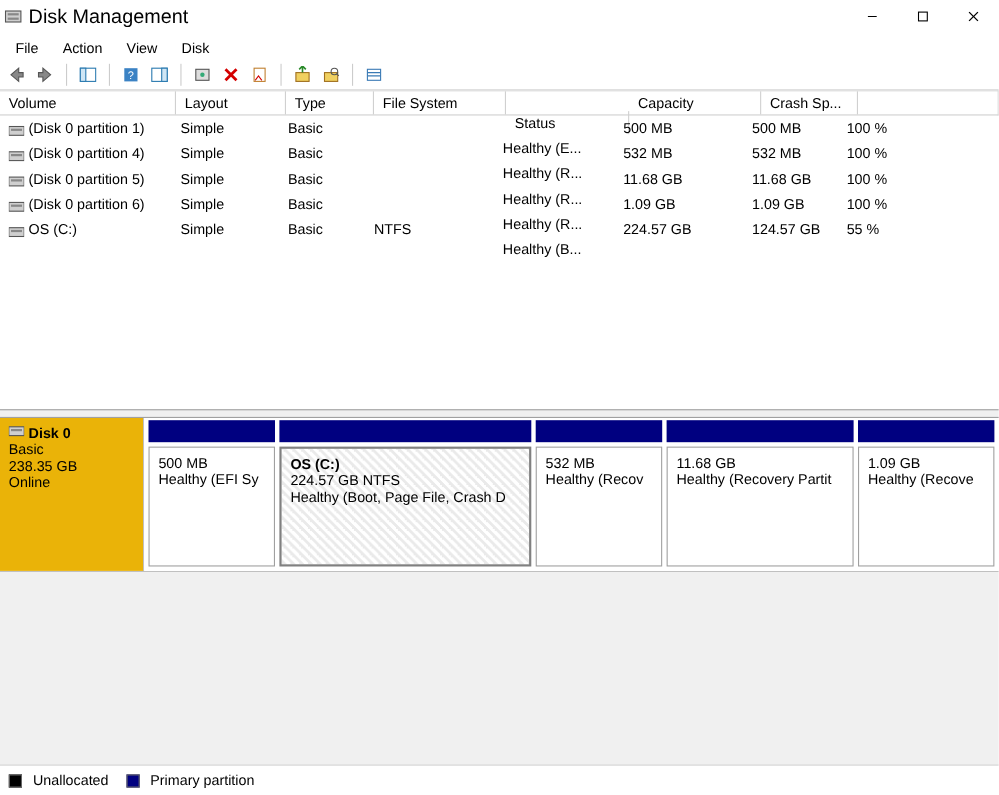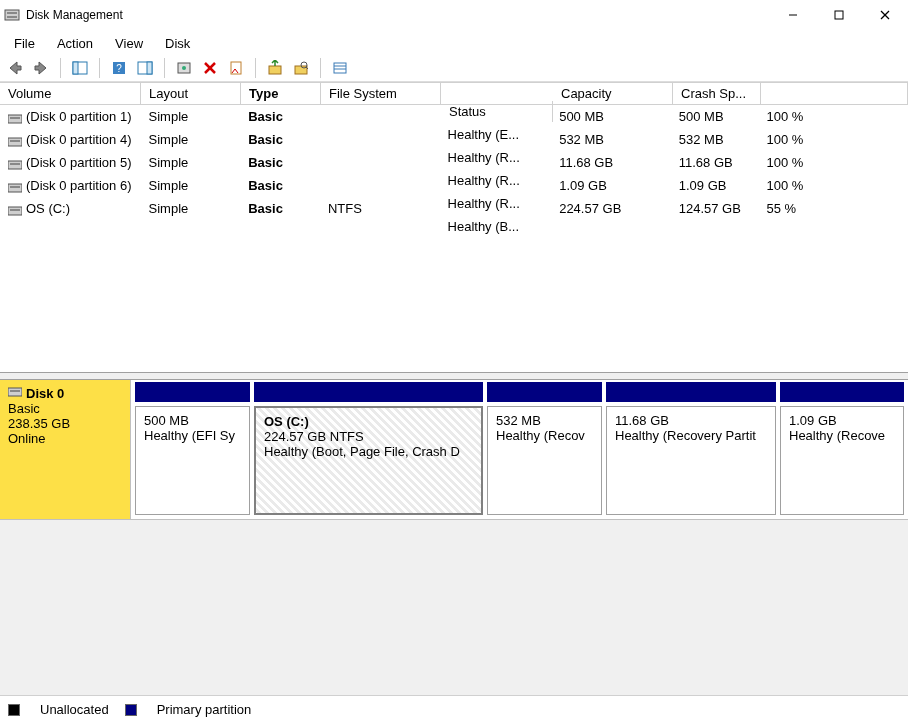--- a/index.html
+++ b/index.html
@@ -15,21 +15,21 @@
   .window { width: 908px; height: 723px; display: flex; flex-direction: column; }
 
   
   .titlebar {
     height: 30px;
     display: flex; align-items: center;
     padding: 0 0 0 4px;
     background: #fff;
   }
   .titlebar .app-icon { width: 16px; height: 16px; margin-right: 6px; }
-  .titlebar .title { font-size: 12px; text-align: right; }
+  .titlebar .title { font-size: 18px; text-align: right; }
   .titlebar .spacer { flex: 1; }
   .winbtn {
     width: 46px; height: 30px;
     display: flex; align-items: center; justify-content: center;
     font-size: 14px; color: #000; cursor: default;
   }
   .winbtn.close { width: 46px; }
 
   
   .menubar {
@@ -85,23 +85,23 @@
     border-right: 1px solid #d0d0d0;
     white-space: nowrap; overflow: hidden; text-overflow: clip;
     font-weight: 400;
     cursor: default;
   }
   .vl-cell {
     padding: 2px 8px;
     white-space: nowrap; overflow: hidden; text-overflow: ellipsis;
     font-size: 13px;
   }
-  .col-vol  { width: 141px; display:flex; align-items:center; gap:4px;}
+  .col-vol  { width: 160px; display:flex; align-items:center; gap:4px;}
   .col-lay  { width: 100px; }
-  .col-typ  { width: 80px; font-weight: bold; }
+  .col-typ  { width: 80px; }
   .col-fs   { width: 120px; }
   .col-stat { width: 112px; margin-top: 36px; }
   .col-cap  { width: 120px; }
   .col-free { width: 88px; }
   .col-pct  { width: 150px; }
 
   .vol-icon { width:14px; height:10px; }
 
   
   .splitter {
@@ -114,21 +114,21 @@
   
   .disk-view {
     height: 140px;
     display: flex;
     border-bottom: 1px solid #c0c0c0;
     overflow: hidden;
   }
   .disk-info {
     width: 132px;
     padding: 6px 8px;
-    background: #fde047;
+    background: #eab308;
     border-right: 1px solid #c0c0c0;
     font-size: 13px;
   }
   .disk-info .disk-name { display:flex; align-items:center; gap:4px; font-weight:700; }
   .parts-wrap {
     flex: 1;
     display: flex; flex-direction: column;
     background: #fff;
   }
   .parts-bar {
@@ -167,21 +167,21 @@
   
   .bottom-blank { flex: 1; background: #f0f0f0; }
   .legend {
     height: 28px;
     display: flex; align-items: center;
     gap: 16px;
     padding: 0 8px;
     border-top: 1px solid #d0d0d0;
     font-size: 13px;
   }
-  .legend-item { display: flex; align-items: center; gap: 20px; }
+  .legend-item { display: flex; align-items: center; gap: 10px; }
   .swatch { width: 12px; height: 12px; border:1px solid #666; }
   .sw-black { background: #000; }
   .sw-navy  { background: #000080; }
 
 </style>
 </head>
 <body>
 
 <div class="window">
 

